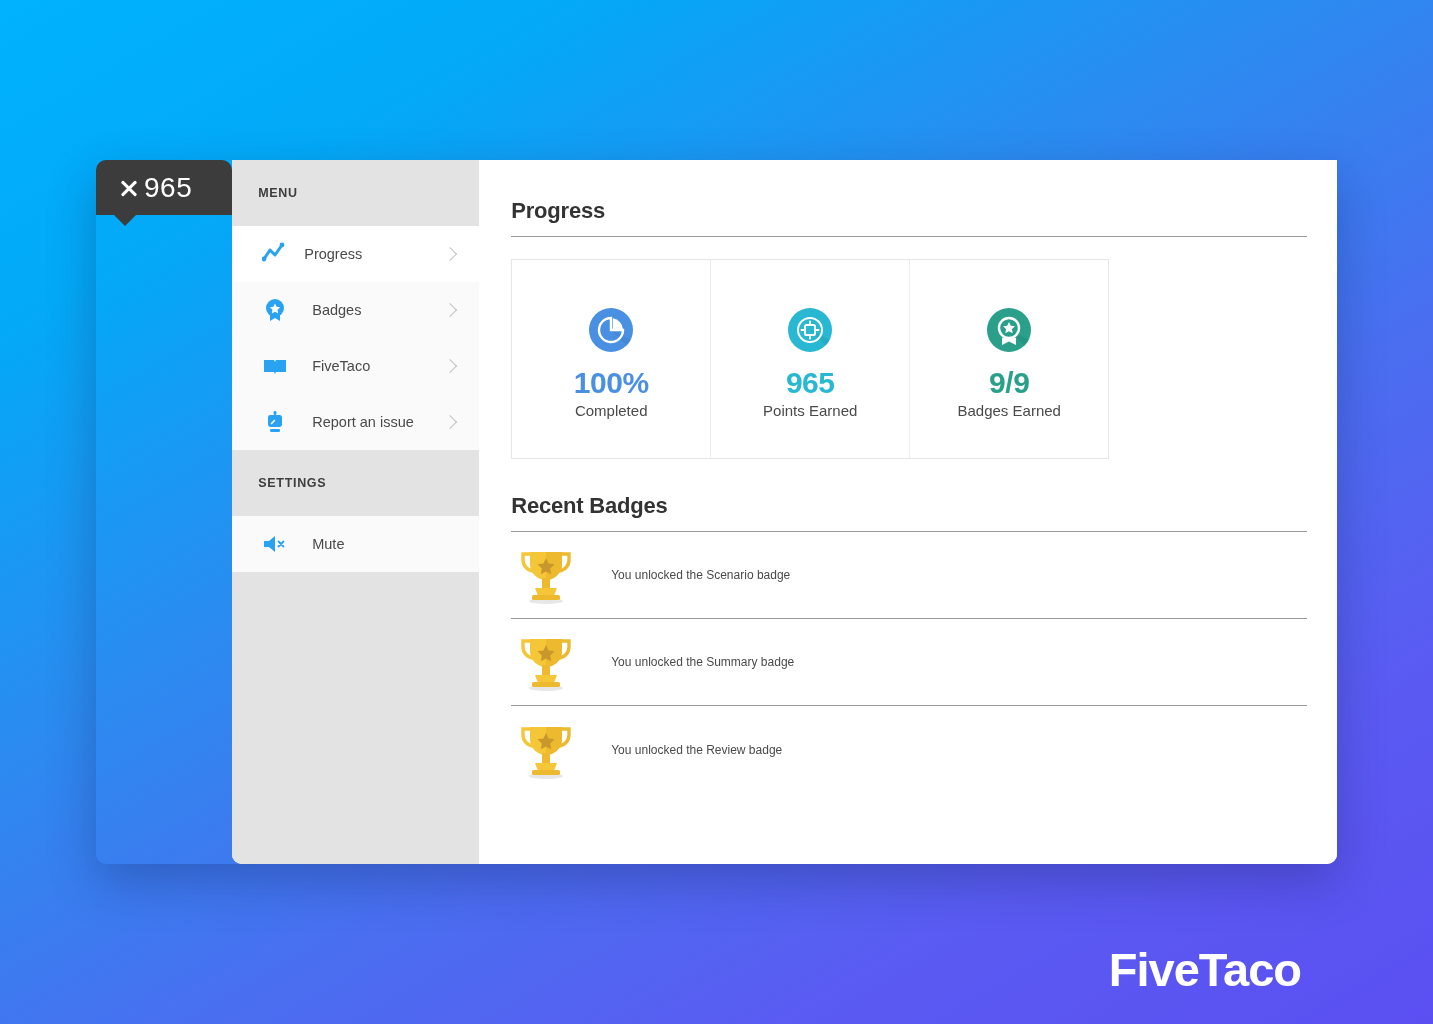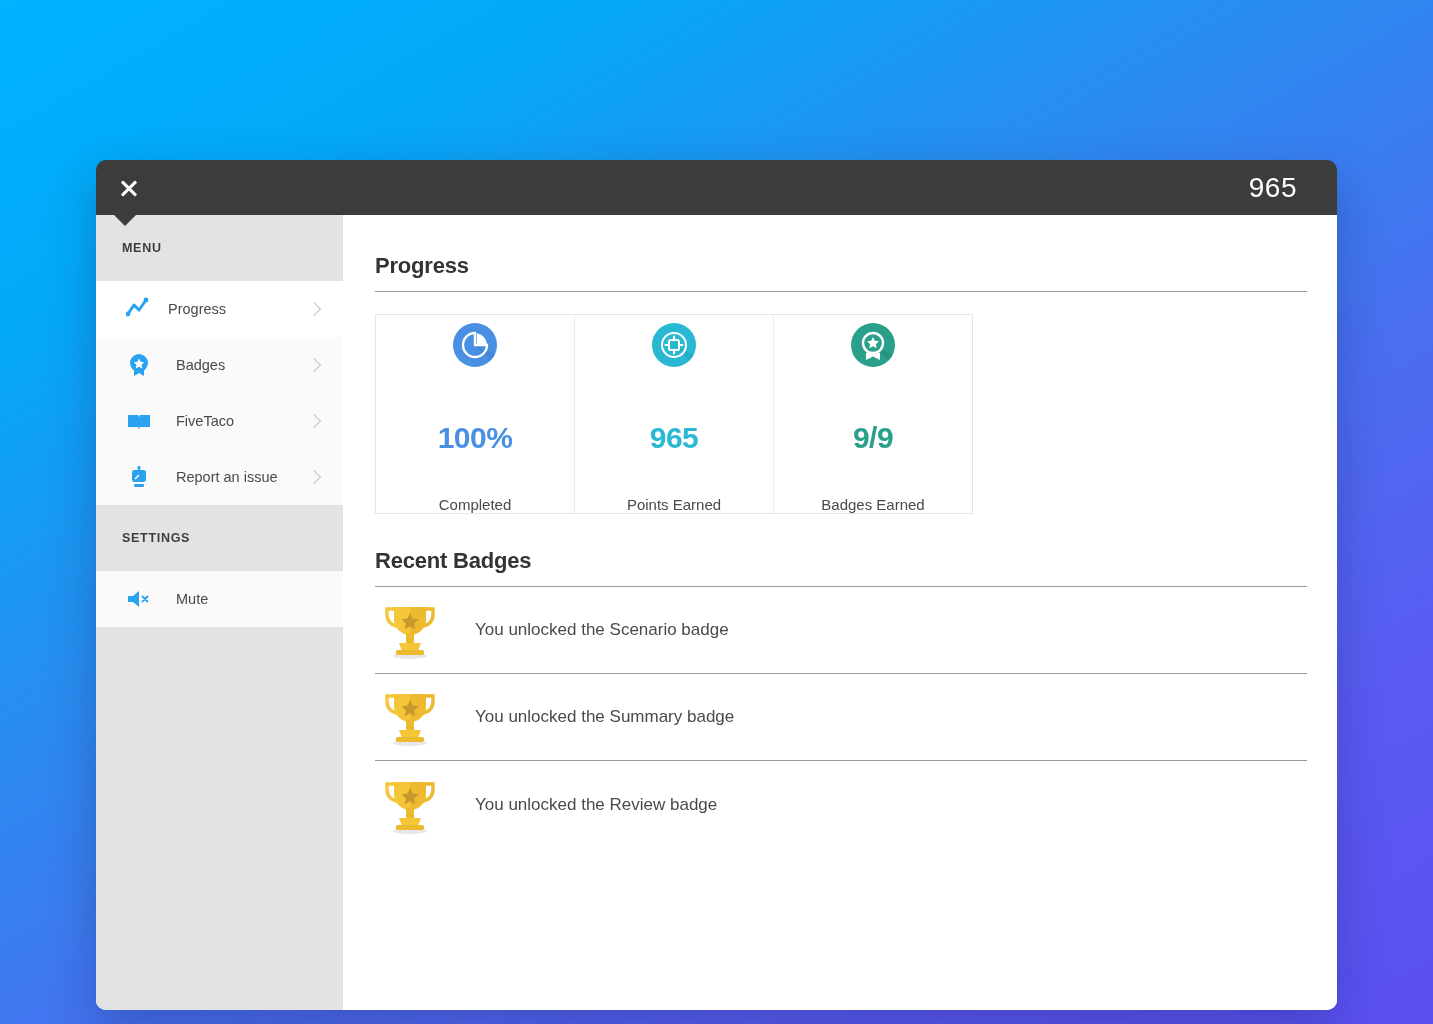--- a/index.html
+++ b/index.html
@@ -21,25 +21,25 @@
         #5b4ff2 100%);
     position: relative;
   }
 
   
   #app-window {
     position: absolute;
     left: 96px;
     top: 160px;
     width: 1241px;
-    height: 850px;
+    height: 704px;
     border-radius: 10px;
     box-shadow: 0 18px 48px rgba(20, 30, 90, .30);
     display: flex;
-    flex-direction: column;
+    flex-direction: row;
     overflow: visible;
   }
 
   
   #titlebar {
     height: 55px;
     background: #3c3c3c;
     border-radius: 10px 10px 0 0;
     display: flex;
     align-items: center;
@@ -176,21 +176,21 @@
     height: 200px;
     border: 1px solid #e6e6e6;
     background: #fff;
     display: flex;
   }
   .stat {
     flex: 1 1 0;
     display: flex;
     flex-direction: column;
     align-items: center;
-    justify-content: space-between;
+    justify-content: center;
     padding-top: 4px;
   }
   .stat + .stat { border-left: 1px solid #ececec; }
   .stat-ico { width: 52px; height: 52px; margin-bottom: 10px; }
   .stat-ico svg { display: block; }
   .stat-val {
     font-size: 30px;
     font-weight: bold;
     letter-spacing: -.5px;
     line-height: 1.1;
@@ -207,21 +207,21 @@
     height: 87px;
     display: flex;
     align-items: center;
     border-bottom: 1px solid #9a9a9a;
     padding-left: 6px;
   }
   .badge-row:last-child { border-bottom: none; }
   .trophy { width: 58px; height: 62px; flex: none; margin-right: 36px; }
   .trophy svg { display: block; }
   .badge-text {
-    font-size: 17px;
+    font-size: 12px;
     color: #4a4a4a;
   }
 
   
   #watermark {
     position: absolute;
     right: 132px;
     bottom: 27px;
     color: #ffffff;
     font-size: 47px;

